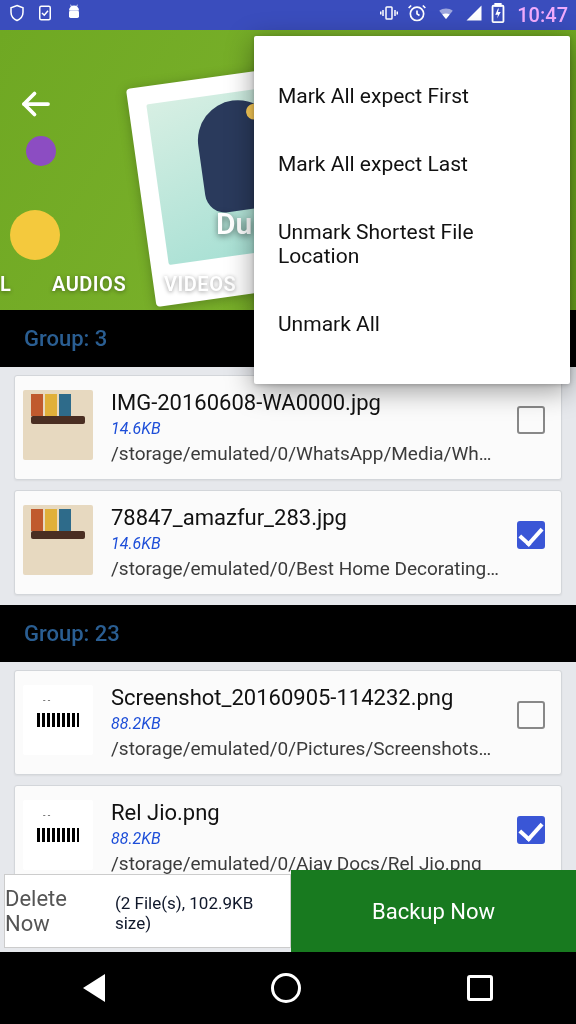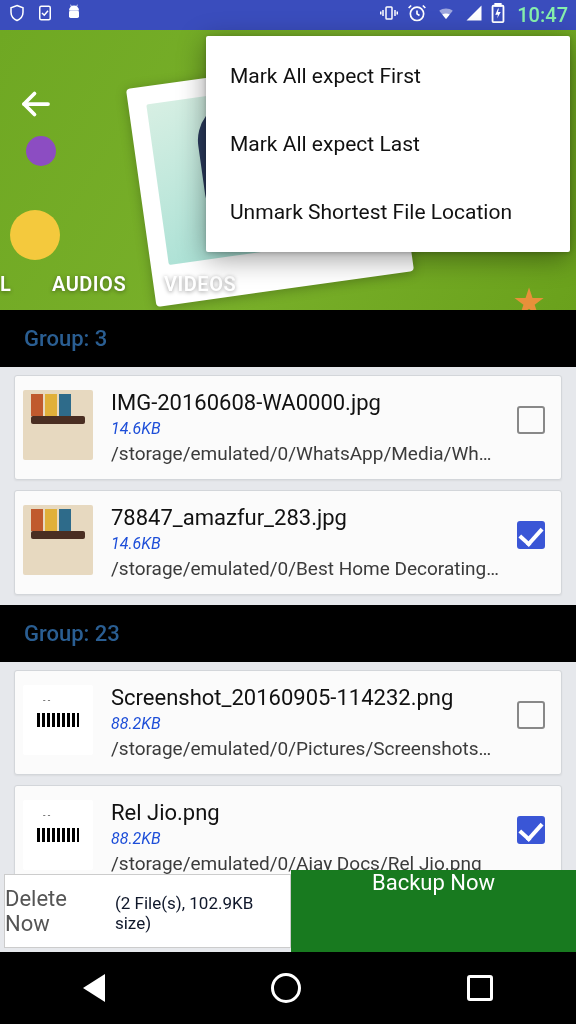--- a/index.html
+++ b/index.html
@@ -1,19 +1,19 @@
 <!DOCTYPE html>
 <html><head>
 <meta charset="utf-8">
 <style>
   * { box-sizing: border-box; margin: 0; padding: 0; }
   html, body { width: 576px; height: 1024px; font-family: Roboto, Arial, sans-serif; overflow: hidden; }
   body { background: #e6e8ec; position: relative; }
 
-  .status-bar { height: 30px; background: #3a4dbd; color: #86efac; display: flex; align-items: center; padding: 0 8px; font-size: 18px; }
+  .status-bar { height: 30px; background: #3a4dbd; color: #f0abfc; display: flex; align-items: center; padding: 0 8px; font-size: 18px; }
   .status-left { display: flex; gap: 10px; align-items: center; }
   .status-right { margin-left: auto; display: flex; gap: 8px; align-items: center; }
   .status-time { font-weight: 500; font-size: 20px; margin-left: 4px; }
 
   .app-header { height: 280px; position: relative; overflow: hidden; background: #6aa11c; }
   .banner-bg { position: absolute; inset: 0; background: linear-gradient(120deg,#6fa823 0%,#79b02a 50%,#6aa11c 100%); }
   .banner-photo { position: absolute; top: 40px; left: 140px; width: 260px; height: 220px; background: #fff; border-radius: 4px; transform: rotate(-8deg); box-shadow: 0 2px 12px rgba(0,0,0,.25); }
   .banner-photo::after { content:""; position:absolute; inset:18px 18px 40px 18px; background: linear-gradient(160deg,#d7efe3,#9bdcd0); border-radius:2px; }
   .sbird { position:absolute; top:70px; left:200px; width:80px; height:110px; background:#2a3a5c; border-radius:40px 40px 20px 20px; transform:rotate(-8deg); }
   .sbird::before{content:"";position:absolute;left:52px;top:6px;width:36px;height:16px;background:#ffd05a;border-radius:10px;}
@@ -43,28 +43,28 @@
   .fsize { font-size:16px; color:#1d4ed8; margin-bottom:4px;font-style:italic; }
   .fpath { font-size:19px; color:#3b3b3b; white-space:nowrap; overflow:hidden; text-overflow:ellipsis; }
   .chk { width:28px; height:28px; border:2.5px solid #888; border-radius:3px; margin-top:16px; flex-shrink:0; position:relative; }
   .chk.checked { background:#3a56d6; border-color:#3a56d6; }
   .chk.checked::after { content:""; position:absolute; left:5px; top:0px; width:10px; height:18px; border:solid #fff; border-width:0 4px 4px 0; transform:rotate(42deg); }
 
   .bottom-actions { position:absolute; bottom:72px; left:0; right:0; height:82px; display:flex; }
   .btn-delete { flex:1; background:#fff; border:1px solid #ccc; margin:4px 0 4px 4px; display:flex; flex-direction:row; align-items:center; justify-content:center; }
   .btn-delete .t1 { font-size:22px; color:#555; }
   .btn-delete .t2 { font-size:17px; color:#0f172a; margin-top:4px; }
-  .btn-backup { flex:1; background:#187a1f; color:#fff; display:flex; justify-content:center; font-size:22px; }
+  .btn-backup { flex:1; background:#187a1f; color:#fff; display:flex; align-items:center; justify-content:center; font-size:22px; }
 
   .navbar { position:absolute; bottom:0; left:0; right:0; height:72px; background:#000; display:flex; justify-content:space-around; align-items:center; color:#fff; font-size:30px; }
   .nav-tri { width:0; height:0; border-top:14px solid transparent; border-bottom:14px solid transparent; border-right:22px solid #fff; }
   .nav-circ { width:30px; height:30px; border:3px solid #fff; border-radius:50%; }
   .nav-sq { width:26px; height:26px; border:3px solid #fff; border-radius:3px; }
 
-  .menu-popup { position:absolute; top:36px; right:6px; width:364px; background:#fff; border-radius:2px; box-shadow:0 6px 28px rgba(0,0,0,.4),0 1px 4px rgba(0,0,0,.2); padding:6px 0; display:flex; flex-direction:column; z-index:50; }
+  .menu-popup { position:absolute; top:36px; right:6px; width:316px; background:#fff; border-radius:2px; box-shadow:0 6px 28px rgba(0,0,0,.4),0 1px 4px rgba(0,0,0,.2); padding:26px 0; display:flex; flex-direction:column; z-index:50; }
   .menu-item { padding:22px 24px; font-size:21px; color:#111; text-align:left; }
 </style>
 </head>
 <body>
 
 <div class="status-bar">
   <div class="status-left">
     <span>
       <svg width="18" height="18" viewBox="0 0 24 24" fill="none" stroke="#fff" stroke-width="2">
           <path d="M12 2l8 3v6c0 5-3.5 9-8 11-4.5-2-8-6-8-11V5l8-3z"></path>
@@ -205,13 +205,14 @@
 <div class="navbar">
   <div class="nav-tri"></div>
   <div class="nav-circ"></div>
   <div class="nav-sq"></div>
 </div>
 
 <div class="menu-popup">
   <div class="menu-item">Mark All expect First</div>
   <div class="menu-item">Mark All expect Last</div>
   <div class="menu-item">Unmark Shortest File Location</div>
+  <div class="menu-item">Unmark All</div>
 </div>
 
 </body></html>

